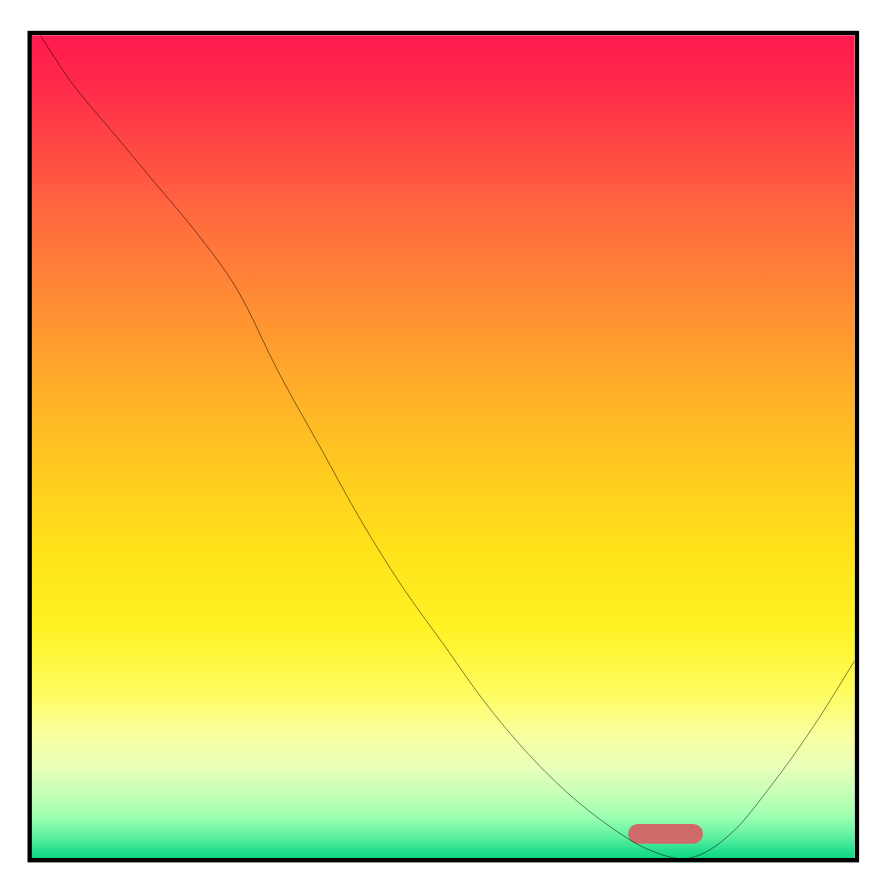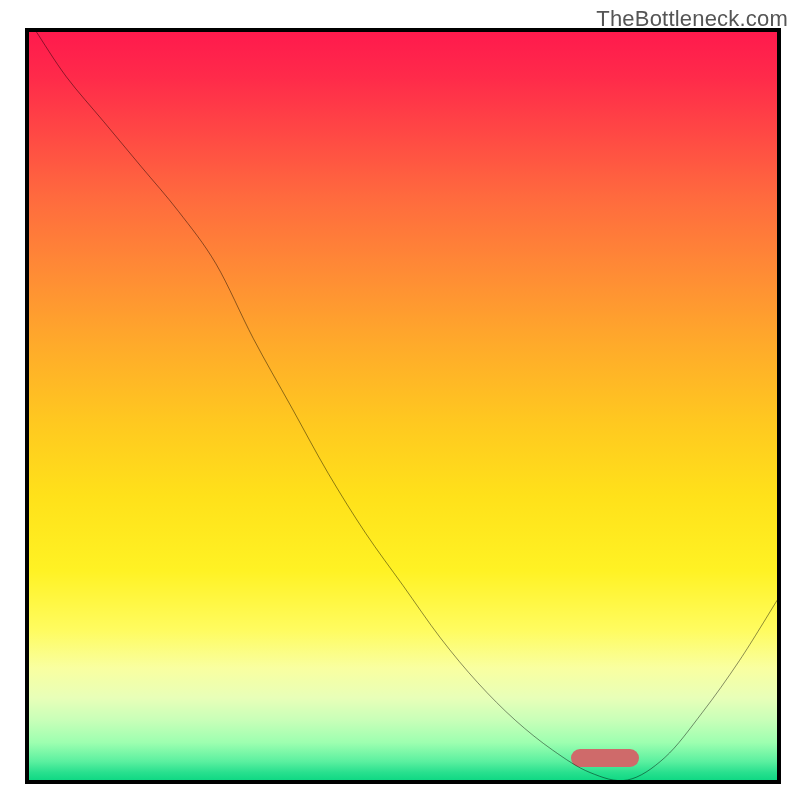--- a/index.html
+++ b/index.html
@@ -76,21 +76,20 @@
     border-radius: 9px;
     background: #cf6a6a;
     z-index: 8;
   }
 </style>
 </head>
 <body>
 
 <div class="stage">
 
-  <div class="watermark">TheBottleneck.com</div>
 
   <div class="plot-frame">
     <div class="gradient-fill"></div>
 
     <div id="marker" class="marker" style="width: 67.32px; left: 542.3px; top: 717.04px;"></div>
 
     <svg id="curve" class="curve-svg" viewBox="0 0 100 100" preserveAspectRatio="none">
       <path id="curve-path" d="M 1 0 C 1.67 1.00, 3.50 4.00, 5.00 6.00 C 6.50 8.00, 8.33 10.00, 10.00 12.00 C 11.67 14.00, 13.33 16.00, 15.00 18.00 C 16.67 20.00, 18.33 21.83, 20.00 24.00 C 21.67 26.17, 23.33 28.17, 25.00 31.00 C 26.67 33.83, 28.33 37.83, 30.00 41.00 C 31.67 44.17, 33.33 47.00, 35.00 50.00 C 36.67 53.00, 38.33 56.17, 40.00 59.00 C 41.67 61.83, 43.33 64.50, 45.00 67.00 C 46.67 69.50, 48.33 71.67, 50.00 74.00 C 51.67 76.33, 53.33 78.83, 55.00 81.00 C 56.67 83.17, 58.33 85.17, 60.00 87.00 C 61.67 88.83, 63.33 90.50, 65.00 92.00 C 66.67 93.50, 68.33 94.83, 70.00 96.00 C 71.67 97.17, 73.33 98.33, 75.00 99.00 C 76.67 99.67, 78.33 100.33, 80.00 100.00 C 81.67 99.67, 83.33 98.50, 85.00 97.00 C 86.67 95.50, 88.33 93.17, 90.00 91.00 C 91.67 88.83, 93.33 86.50, 95.00 84.00 C 96.67 81.50, 99.17 77.33, 100.00 76.00 " fill="none" stroke="#000" stroke-width="0.45" vector-effect="non-scaling-stroke" stroke-linejoin="round" stroke-linecap="round"></path>
     </svg>
   </div>

